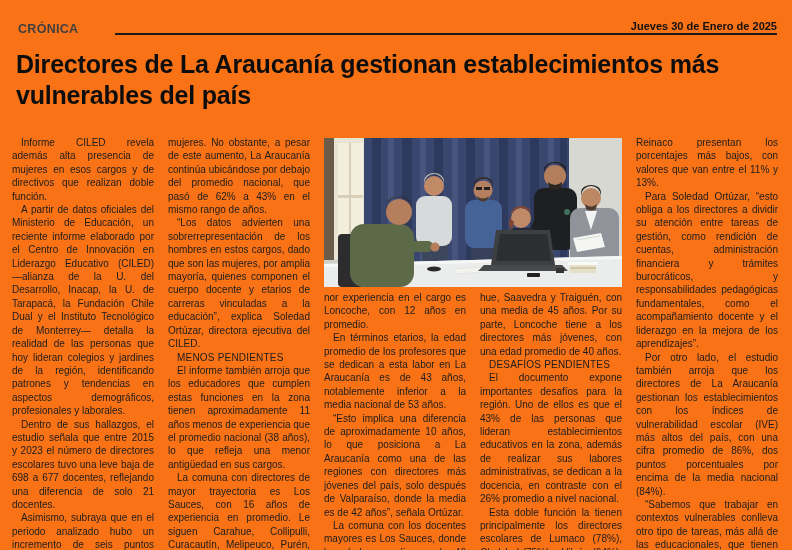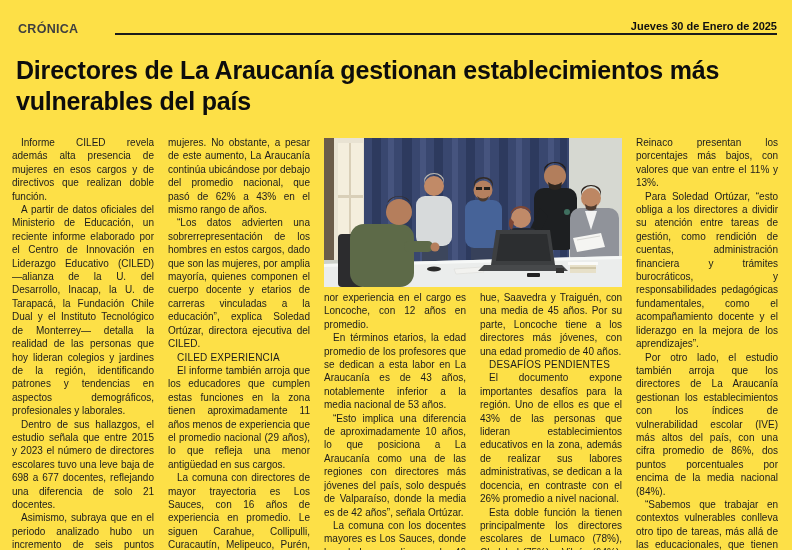--- a/index.html
+++ b/index.html
@@ -1,26 +1,26 @@
 <!DOCTYPE html>
 <html><head>
 <meta charset="utf-8">
 <style>
   html,body{margin:0;padding:0;background:#ffffff;}
-  #page{position:relative;width:792px;height:550px;background:#fde047;overflow:hidden;
+  #page{position:relative;width:792px;height:550px;background:#f97316;overflow:hidden;
         font-family:"Liberation Sans", sans-serif;color:#1c1c1c;}
 
   
   .section-label{position:absolute;left:18px;top:22px;font-size:12.5px;font-weight:bold;
                  color:#3f3f3f;letter-spacing:.3px;}
   .date{position:absolute;right:15px;top:20px;font-size:11px;font-weight:bold;color:#101010;}
   .rule{position:absolute;left:115px;top:33px;width:662px;height:2px;background:#1b1b1b;}
 
   
-  .headline{position:absolute;left:16px;top:38px;width:748px;
+  .headline{position:absolute;left:16px;top:32px;width:748px;
             font-size:25px;font-weight:bold;line-height:31px;color:#0d0d0d;letter-spacing:-.2px;}
 
   
   .col{position:absolute;width:142px;font-size:10px;line-height:13.4px;text-align:justify;
        color:#1c1c1c;overflow:hidden;}
   .col p{margin:0;text-indent:9px;}
   .col p.noindent{text-indent:0;}
   .col p.subhead{text-indent:9px;letter-spacing:.2px;}
   #col1{left:12px;top:136px;height:414px;}
   #col2{left:168px;top:136px;height:414px;}
@@ -46,22 +46,22 @@
   <div class="col" id="col1">
     <p>Informe CILED revela además alta presencia de mujeres en esos cargos y de directivos que realizan doble función.</p>
     <p>A partir de datos oficiales del Ministerio de Educación, un reciente informe elaborado por el Centro de Innovación en Liderazgo Educativo (CILED) —alianza de la U. del Desarrollo, Inacap, la U. de Tarapacá, la Fundación Chile Dual y el Instituto Tecnológico de Monterrey— detalla la realidad de las personas que hoy lideran colegios y jardines de la región, identificando patrones y tendencias en aspectos demográficos, profesionales y laborales.</p>
     <p>Dentro de sus hallazgos, el estudio señala que entre 2015 y 2023 el número de directores escolares tuvo una leve baja de 698 a 677 docentes, reflejando una diferencia de solo 21 docentes.</p>
     <p>Asimismo, subraya que en el periodo analizado hubo un incremento de seis puntos porcentuales —de 54% a 60%— en la representación femenina de los cargos directivos regionales, pasando de 374 a 406</p>
   </div>
 
   <div class="col" id="col2">
     <p class="noindent">mujeres. No obstante, a pesar de este aumento, La Araucanía continúa ubicándose por debajo del promedio nacional, que pasó de 62% a 43% en el mismo rango de años.</p>
     <p>“Los datos advierten una sobrerrepresentación de los hombres en estos cargos, dado que son las mujeres, por amplia mayoría, quienes componen el cuerpo docente y etarios de carreras vinculadas a la educación”, explica Soledad Ortúzar, directora ejecutiva del CILED.</p>
-    <p class="subhead">CILED EXPERIENCIA</p>
-    <p>El informe también arroja que los educadores que cumplen estas funciones en la zona tienen aproximadamente 11 años menos de experiencia que el promedio nacional (29 años), lo que refleja una menor antigüedad en sus cargos.</p>
+    <p class="subhead">MENOS PENDIENTES</p>
+    <p>El informe también arroja que los educadores que cumplen estas funciones en la zona tienen aproximadamente 11 años menos de experiencia que el promedio nacional (38 años), lo que refleja una menor antigüedad en sus cargos.</p>
     <p>La comuna con directores de mayor trayectoria es Los Sauces, con 16 años de experiencia en promedio. Le siguen Carahue, Collipulli, Curacautín, Melipeuco, Purén, Saavedra y Traiguén con 15 años promedio. En contraste, la comuna con directores que tienen me-</p>
   </div>
 
   <div class="photo">
     <svg width="298" height="149" viewBox="0 0 298 149" xmlns="http://www.w3.org/2000/svg">
 
       <rect x="0" y="0" width="298" height="149" fill="#ccd0c9"></rect>
       <rect x="240" y="0" width="58" height="125" fill="#d6d8d1"></rect>
 
       <g>

